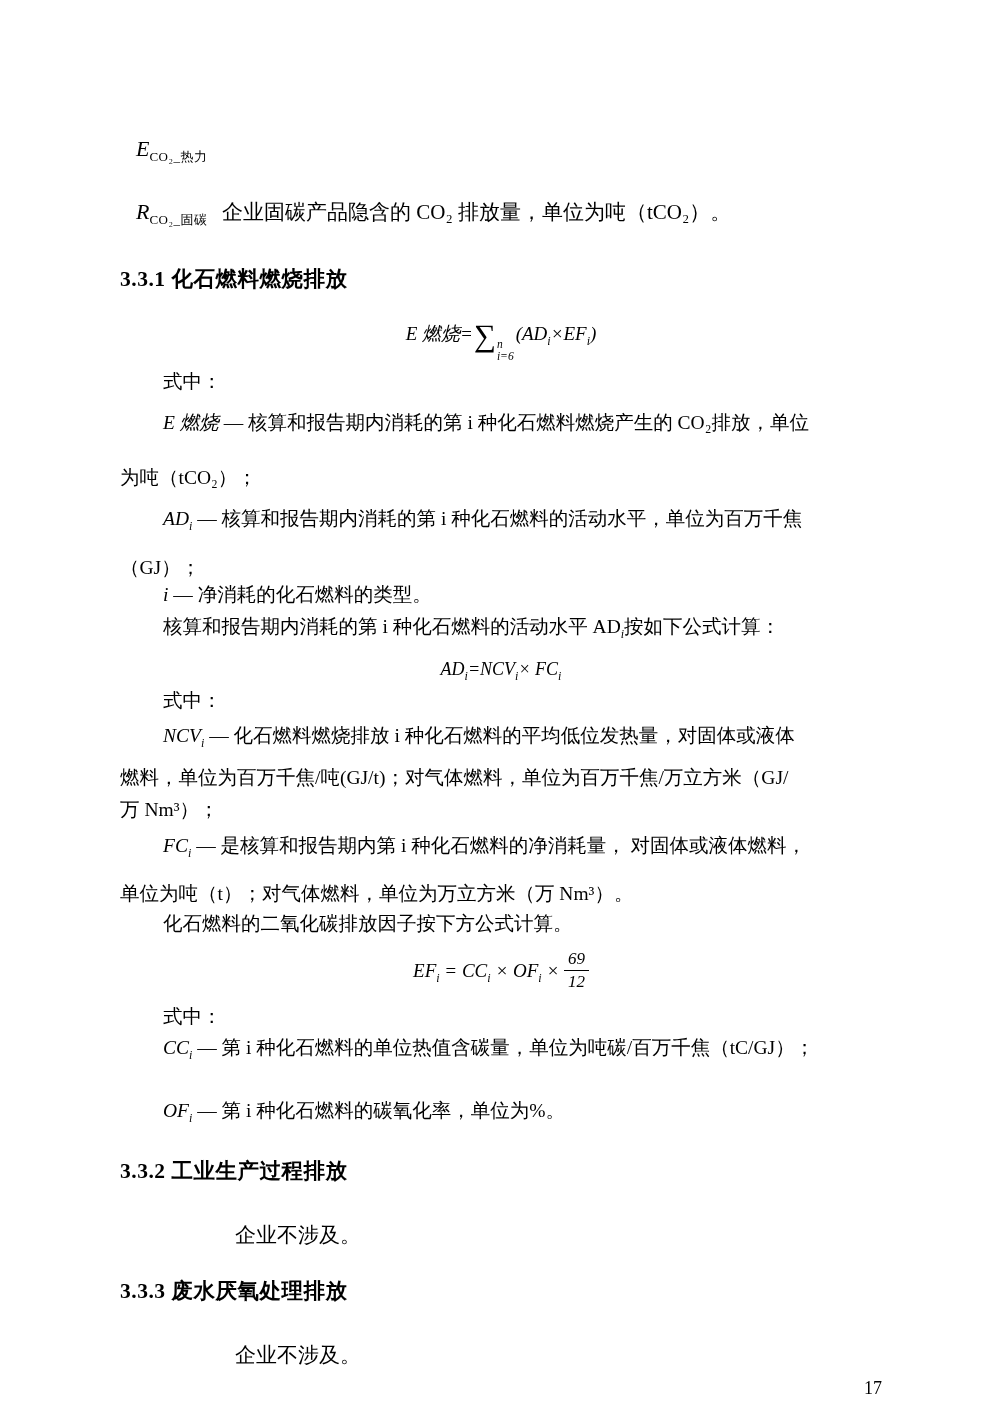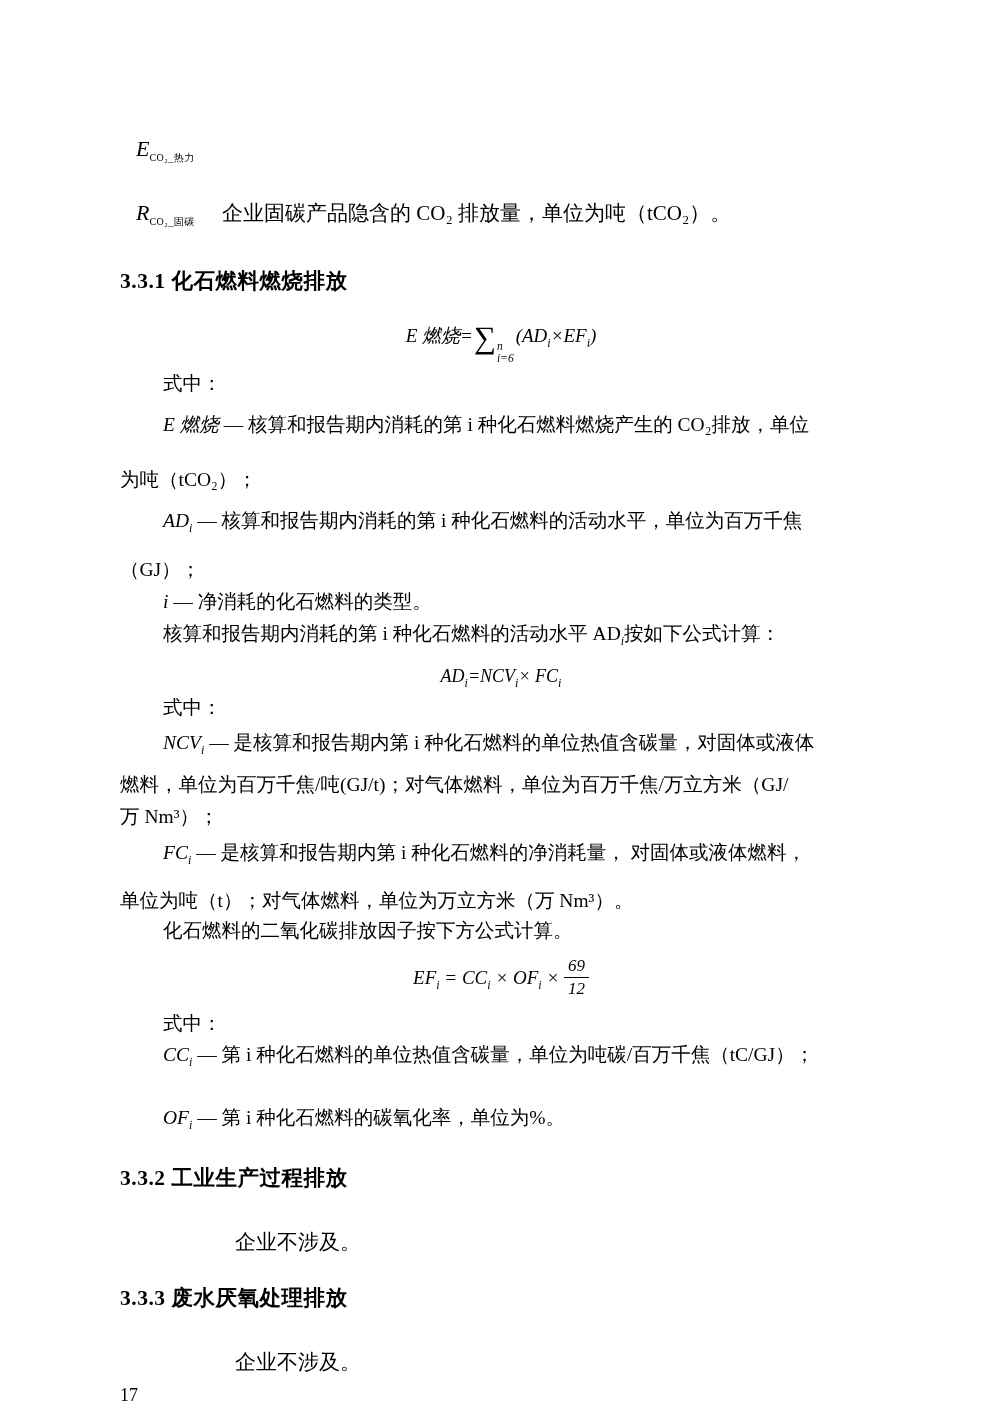--- a/index.html
+++ b/index.html
@@ -11,21 +11,21 @@
     font-family:"Liberation Serif","DejaVu Serif",serif;
     overflow:hidden;
     margin:0 auto;
   }
   .content { padding:0 118px 0 120px; }
 
   
   .def { display:flex; align-items:flex-start; font-size:21px; line-height:32px; }
   .def-sym { flex:0 0 86px; margin-left:16px; white-space:nowrap; }
   .def-sym i { font-style:italic; font-size:22px; }
-  .def-sym sub { font-size:10px; letter-spacing:0.5px; }
+  .def-sym sub { font-size:13px; letter-spacing:0.5px; }
   .def-desc { flex:1; }
   .b-def1 { margin-top:133px; }
   .b-def2 { margin-top:23px; }
 
   
   .h { font-weight:bold; font-size:21.5px; line-height:30px; letter-spacing:0.5px; }
   .b-h331 { margin-top:28px; }
   .b-h332 { margin-top:24px; }
   .b-h333 { margin-top:27px; }
 
@@ -34,21 +34,21 @@
   .indent { text-indent:43px; }
   .indent-big { text-indent:115px; font-size:21px; line-height:27px; }
   .sym-i { font-style:italic; }
   .bl sub, .formula sub { font-size:12px; font-style:italic; }
 
   .b-where1 { margin-top:12px; }
   .b-pe1 { margin-top:14px; }
   .b-pe2 { margin-top:28px; }
   .b-pad1 { margin-top:14px; }
   .b-pad2 { margin-top:14px; }
-  .b-pi   { margin-top:5px; }
+  .b-pi   { }
   .b-pcalc{ margin-top:5px; }
   .b-where2 { margin-top:4px; }
   .b-pncv1 { margin-top:8px; }
   .b-pncv2 { margin-top:7px; }
   .b-pncv3 { margin-top:5px; }
   .b-pfc1 { margin-top:9px; }
   .b-pfc2 { margin-top:13px; }
   .b-pef  { margin-top:3px; }
   .b-where3 { margin-top:6px; }
   .b-pcc { margin-top:4px; }
@@ -61,21 +61,21 @@
   .b-f1 { margin-top:18px; line-height:44px; height:44px; }
   .b-f2 { margin-top:7px; line-height:28px; height:28px; font-size:18px; }
   .b-f3 { margin-top:8px; height:52px; line-height:52px; font-size:19px; }
   .big-sigma { font-size:31px; font-style:normal; vertical-align:-6px; padding:0 1px; }
   .limits { display:inline-flex; flex-direction:column; font-size:11.5px; line-height:1.05; vertical-align:-8px; text-align:left; margin-right:2px; }
   .frac { display:inline-block; vertical-align:middle; text-align:center; font-size:17px; line-height:1.2; position:relative; top:-2px; }
   .frac .num { display:block; border-bottom:1.4px solid #000; padding:0 4px 1px 4px; }
   .frac .den { display:block; padding-top:1px; }
 
   
-  .pagenum { margin-top:7px; text-align:left; font-size:18px; line-height:24px; }
+  .pagenum { margin-top:7px; text-align:right; font-size:18px; line-height:24px; }
 </style>
 </head>
 <body>
 
 <div class="page">
   <div class="content">
 
     <div class="def b-def1">
       <span class="def-sym"><i>E</i><sub style="font-style:normal;">CO₂_热力</sub></span>
     </div>
@@ -104,21 +104,21 @@
     <div class="bl indent b-pi"><span class="sym-i">i</span><span> — 净消耗的化石燃料的类型。</span></div>
 
     <div class="bl indent b-pcalc"><span>核算和报告期内消耗的第 i 种化石燃料的活动水平 AD</span><sub>i</sub><span>按如下公式计算：</span></div>
 
     <div class="formula b-f2">
       <span>AD</span><sub>i</sub><span>=NCV</span><sub>i</sub><span>× FC</span><sub>i</sub>
     </div>
 
     <div class="bl indent b-where2">式中：</div>
 
-    <div class="bl indent b-pncv1"><span class="sym-i">NCV</span><sub>i</sub><span> — 是核算和报告期内第 i 种化石燃料的单位热值含碳量，对固体或液体</span></div>
+    <div class="bl indent b-pncv1"><span class="sym-i">NCV</span><sub>i</sub><span> — 化石燃料燃烧排放 i 种化石燃料的平均低位发热量，对固体或液体</span></div>
     <div class="bl b-pncv2">燃料，单位为百万千焦/吨(GJ/t)；对气体燃料，单位为百万千焦/万立方米（GJ/</div>
     <div class="bl b-pncv3">万 Nm³）；</div>
 
     <div class="bl indent b-pfc1"><span class="sym-i">FC</span><sub>i</sub><span> — 是核算和报告期内第 i 种化石燃料的净消耗量， 对固体或液体燃料，</span></div>
     <div class="bl b-pfc2">单位为吨（t）；对气体燃料，单位为万立方米（万 Nm³）。</div>
 
     <div class="bl indent b-pef">化石燃料的二氧化碳排放因子按下方公式计算。</div>
 
     <div class="formula b-f3">
       <span>EF</span><sub>i</sub><span> = CC</span><sub>i</sub><span> × OF</span><sub>i</sub><span> × </span><span class="frac"><span class="num">69</span><span class="den">12</span></span>

